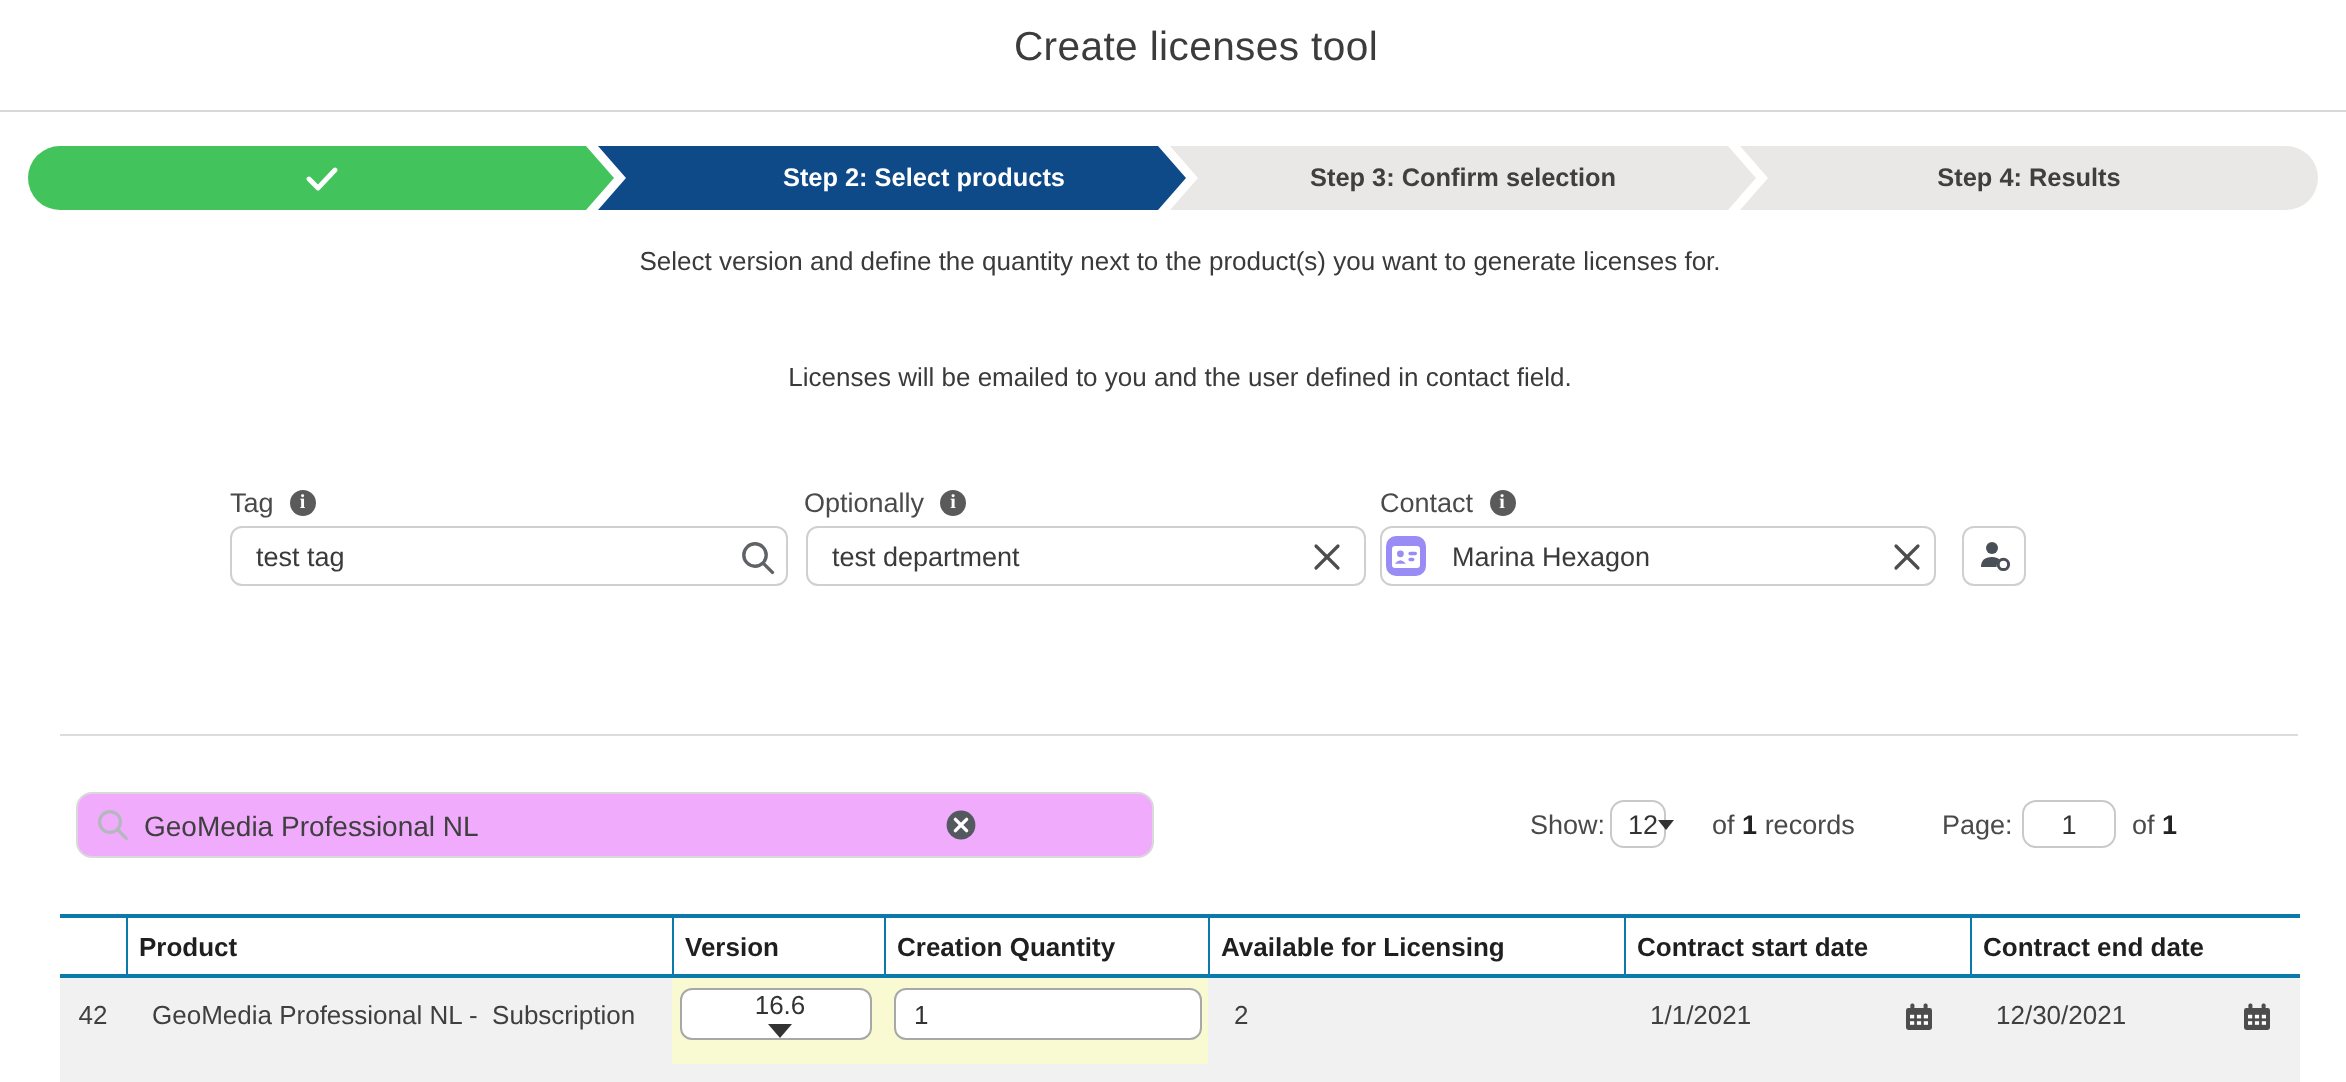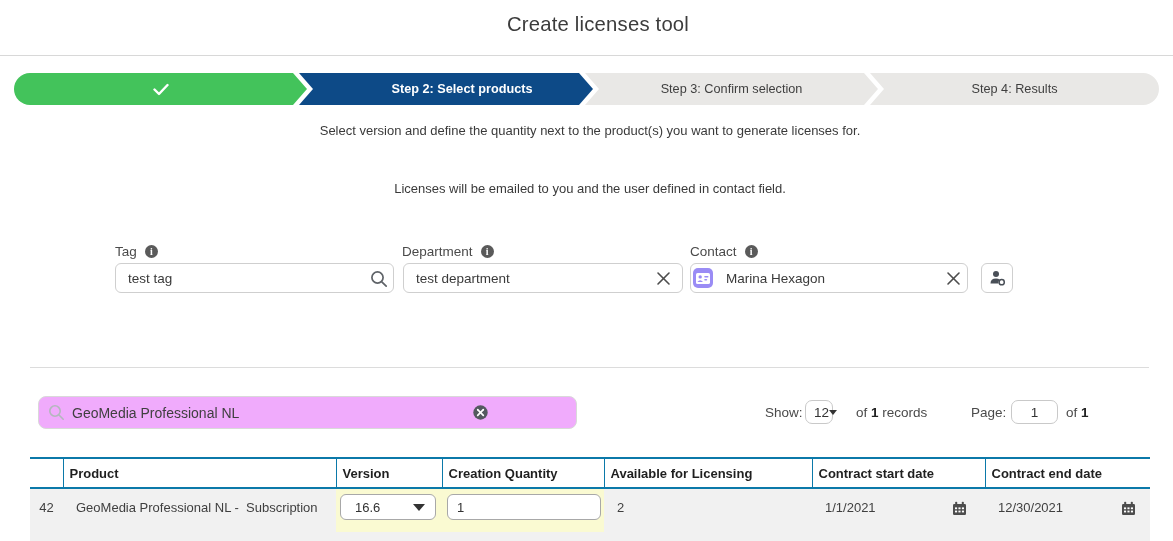--- a/index.html
+++ b/index.html
@@ -16,21 +16,21 @@
   }
   .top-divider {
     position:absolute; top:55px; left:0; width:1173px; height:0;
     border-top:1px solid #d8d8d8;
   }
   
   .step {
     position:absolute; top:73px; height:32px;
     display:flex; align-items:center; justify-content:center;
   }
-  .step-label { font-size:12.7px; }
+  .step-label { font-size:12.7px;font-weight:bold; }
   .step.done   { background:#43c35b; }
   .step.active { background:#0d4a87; }
   .step.active .step-label { color:#fff; font-weight:bold;margin-left:32px; }
   .step.upcoming { background:#e9e8e6; }
   .step.upcoming .step-label { color:#3f3f3f; }
   #step1 { left:14px;  width:293px; clip-path:path('M 16 0 H 279 L 293 16 L 279 32 H 16 A 16 16 0 0 1 16 0 Z'); }
   #step2 { left:299px; width:294px; clip-path:polygon(0 0, 280px 0, 294px 16px, 280px 32px, 0 32px, 14px 16px); }
   #step3 { left:585px; width:293px; clip-path:polygon(0 0, 279px 0, 293px 16px, 279px 32px, 0 32px, 14px 16px); }
   #step4 { left:870px; width:289px; clip-path:path('M 0 0 H 273 A 16 16 0 0 1 273 32 H 0 L 14 16 Z'); }
   
@@ -137,21 +137,21 @@
   #products-table td.c-version, #products-table td.c-qty {
     background-image:linear-gradient(#fafad2,#fafad2);
     background-repeat:no-repeat; background-size:100% 43px;
   }
   td.c-avail { padding:11px 0 0 13px; }
   td.c-date { padding:11px 0 0 13px; }
   .version-select {
     position:absolute; left:4px; top:5px; width:96px; height:26px;
     background:#fff; border:1px solid #a8a8a8; border-radius:6px;
     display:flex; align-items:center; justify-content:space-between;
-    padding:0 10px 0 14px; cursor:pointer; font-size:13px; color:#333;
+    padding:0 10px 0 14px; cursor:pointer; font-size:13px; color:#333;flex-direction:column;
   }
   .version-select .caret-down {
     border-left:6.5px solid transparent; border-right:6.5px solid transparent;
     border-top:7px solid #333;
   }
   .qty-input {
     position:absolute; left:5px; top:5px; width:154px; height:26px;
     background:#fff; border:1px solid #a8a8a8; border-radius:6px;
     padding:0 8px 0 9px; font-family:"Liberation Sans", sans-serif;
     font-size:13px; color:#333; outline:none;
@@ -194,21 +194,21 @@
   </div>
   <input id="tag-input" class="textbox" readonly="" value="test tag" style="">
   <span id="tag-search-icon" class="input-icon">
     <svg width="18" height="18" viewBox="0 0 18 18">
         <circle cx="7.5" cy="7.5" r="5.6" fill="none" stroke="#5f6368" stroke-width="1.7"></circle>
         <line x1="11.8" y1="11.8" x2="16.2" y2="16.2" stroke="#5f6368" stroke-width="1.7" stroke-linecap="round"></line>
       </svg>
   </span>
 
   <div id="dept-label" class="field-label">
-    <span>Department</span>
+    <span>Optionally</span>
     <span class="info-icon">i</span>
   </div>
   <input id="dept-input" class="textbox" readonly="" value="test department" style="">
   <span id="dept-clear-icon" class="input-icon">
     <svg width="15" height="15" viewBox="0 0 15 15">
         <line x1="2" y1="2" x2="13" y2="13" stroke="#4d4d4d" stroke-width="1.6" stroke-linecap="round"></line>
         <line x1="13" y1="2" x2="2" y2="13" stroke="#4d4d4d" stroke-width="1.6" stroke-linecap="round"></line>
       </svg>
   </span>
 

